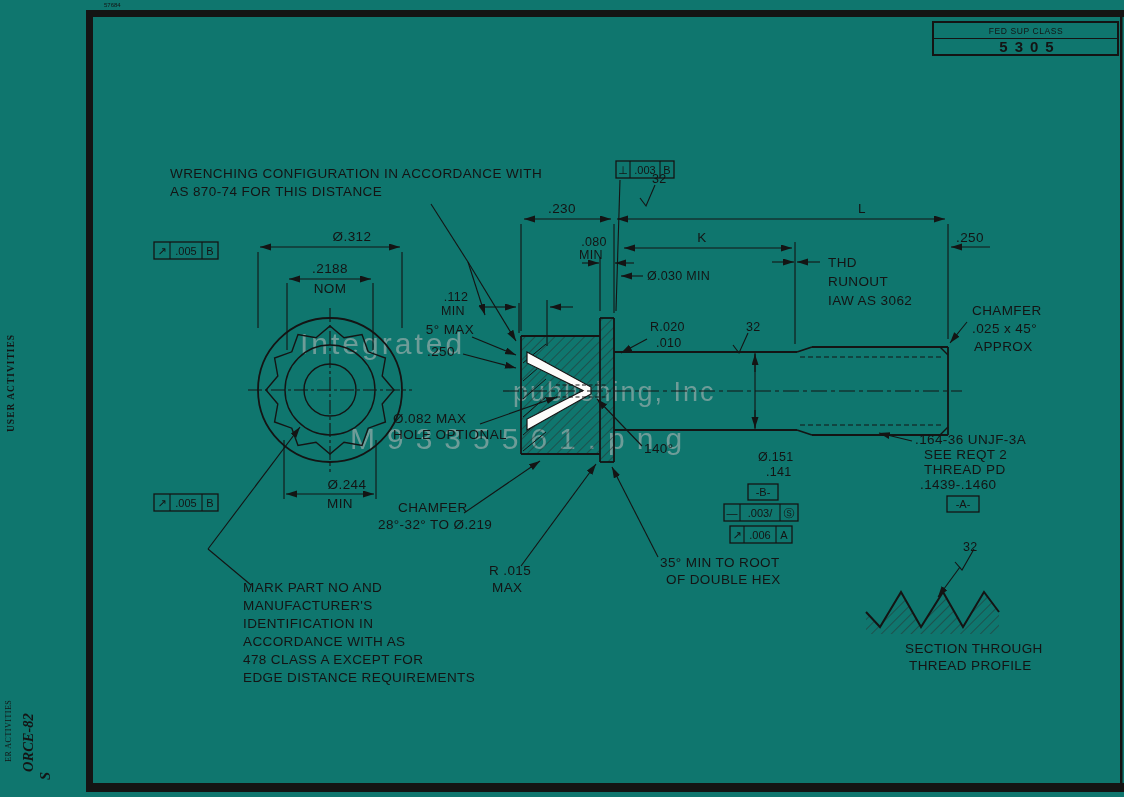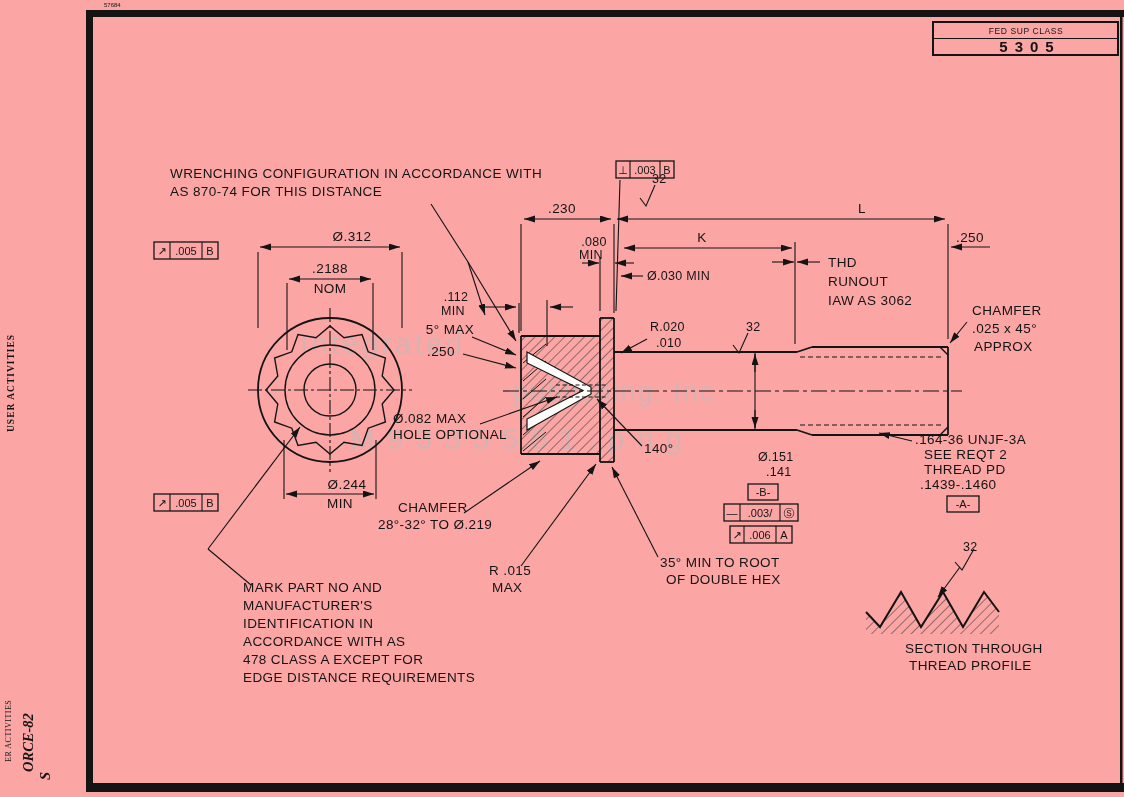--- a/index.html
+++ b/index.html
@@ -1,16 +1,16 @@
 <!DOCTYPE html>
 <html><head>
 <meta charset="utf-8">
 <style>
   html,body{margin:0;padding:0;background:#9a9a9a;}
-  .sheet{position:relative;width:1124px;height:797px;background:#fca5a5;overflow:hidden;}
+  .sheet{position:relative;width:1124px;height:797px;background:#0f766e;overflow:hidden;}
   svg{position:absolute;left:0;top:0;}
   text{font-family:"Liberation Sans","DejaVu Sans",sans-serif;fill:#141414;}
   .t{font-size:13.5px;letter-spacing:.4px;}
   .tm{font-size:12.5px;letter-spacing:.3px;}
   .ts{font-size:11px;}
   .tt{font-size:8.5px;letter-spacing:.6px;}
   .tiny{font-size:6px;}
   .fs{font-size:15px;font-weight:bold;letter-spacing:7px;}
   .serif{font-family:"Liberation Serif","DejaVu Serif",serif;}
   .wm{fill:#bcbcbc;opacity:.55;}

